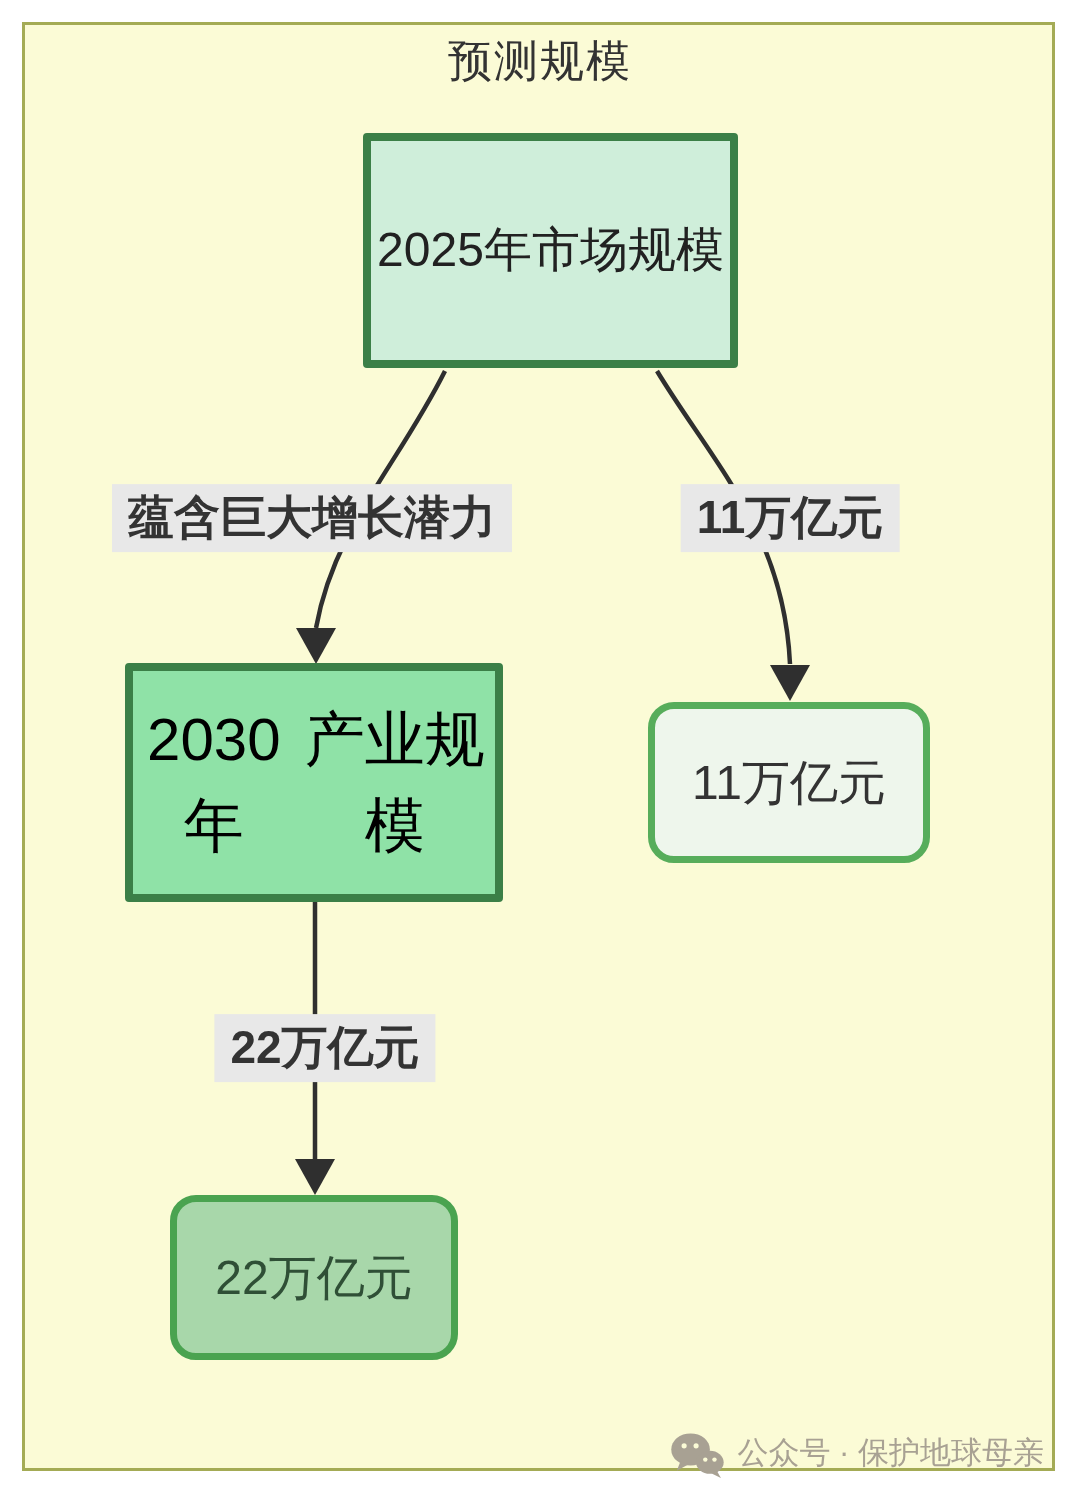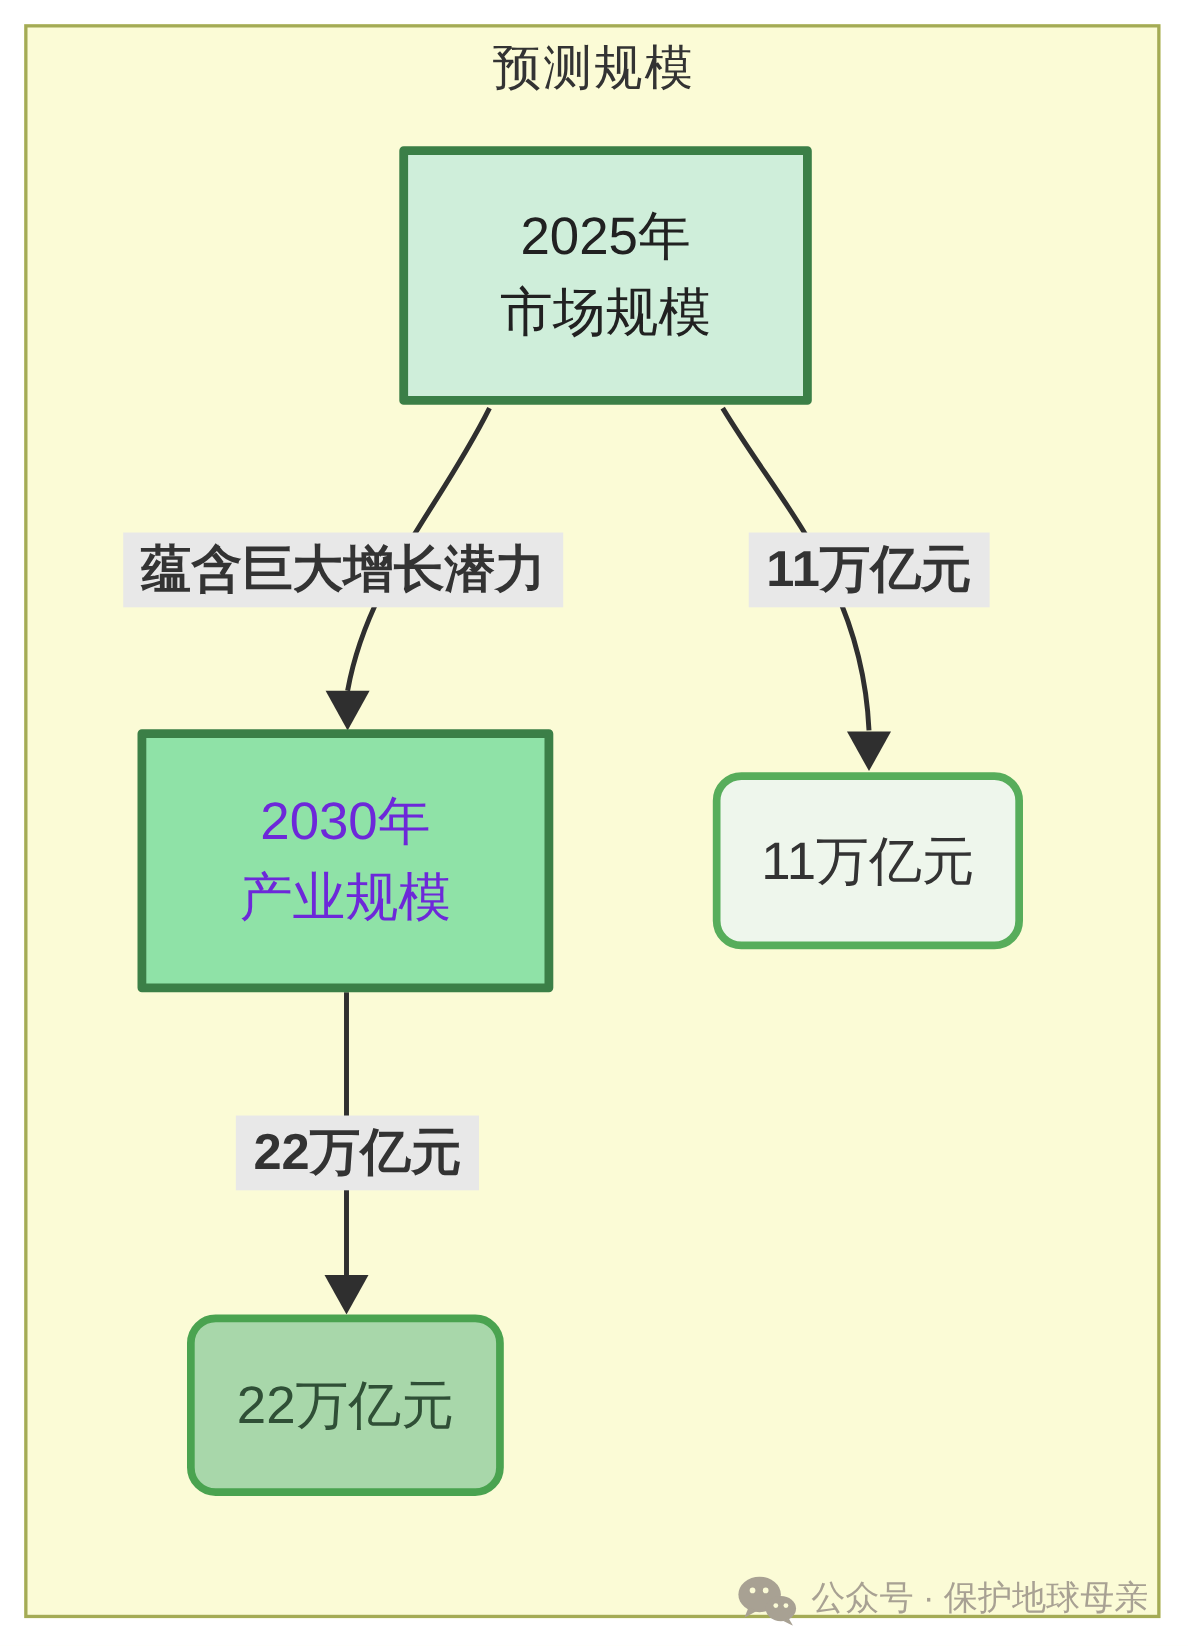--- a/index.html
+++ b/index.html
@@ -3,28 +3,28 @@
 <meta charset="utf-8">
 <style>
   html,body{margin:0;padding:0;background:#ffffff;width:1080px;height:1496px;
     font-family:"Liberation Sans","DejaVu Sans",sans-serif;}
   .stage{position:relative;width:1080px;height:1496px;overflow:hidden;background:#ffffff;}
   .frame{position:absolute;left:22px;top:22px;width:1033px;height:1449px;
     background:#fbfbd6;border:3px solid #a4ab55;box-sizing:border-box;}
   .title{position:absolute;left:0;top:32px;width:100%;text-align:center;
     font-size:44px;color:#333333;letter-spacing:2px;}
   .edges-svg{position:absolute;left:0;top:0;width:1080px;height:1496px;}
-  .node{position:absolute;box-sizing:border-box;display:flex;flex-direction:column;
+  .node{position:absolute;box-sizing:border-box;display:flex;flex-direction:row;
     justify-content:center;align-items:center;text-align:center;}
   .node-rect{border:8px solid #3b7f47;border-radius:4px;}
   .node-round{border-radius:26px;}
   .node-a{left:363px;top:133px;width:375px;height:235px;background:#cfeeda;}
   .node-a .nline{font-size:48px;color:#212121;line-height:1.42;}
   .node-b{left:125px;top:663px;width:378px;height:239px;background:#8fe2a7;}
-  .node-b .nline{font-size:48px;color:#6d28d9;line-height:1.42;}
+  .node-b .nline{font-size:60px;color:#000000;line-height:1.42;}
   .node-c{left:648px;top:702px;width:282px;height:161px;background:#eef6ec;
     border:7px solid #57ad5b;}
   .node-c .nline{font-size:48px;color:#333333;}
   .node-d{left:170px;top:1195px;width:288px;height:165px;background:#a8d7aa;
     border:7px solid #4aa350;}
   .node-d .nline{font-size:48px;color:#2f4f36;}
   .edge-label{position:absolute;transform:translate(-50%,-50%);background:#e8e8e8;
     color:#333333;font-size:46px;padding:4px 16px;white-space:nowrap;line-height:1.3;font-weight:bold;}
   .el-1{left:312px;top:518px;}
   .el-2{left:790px;top:518px;}

